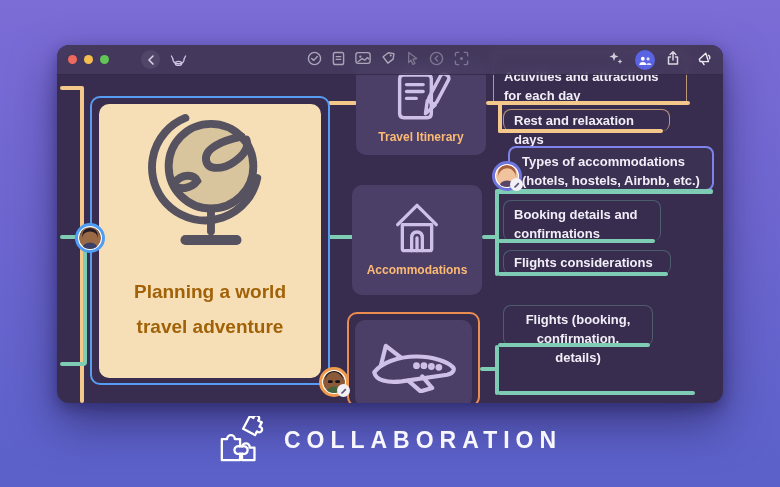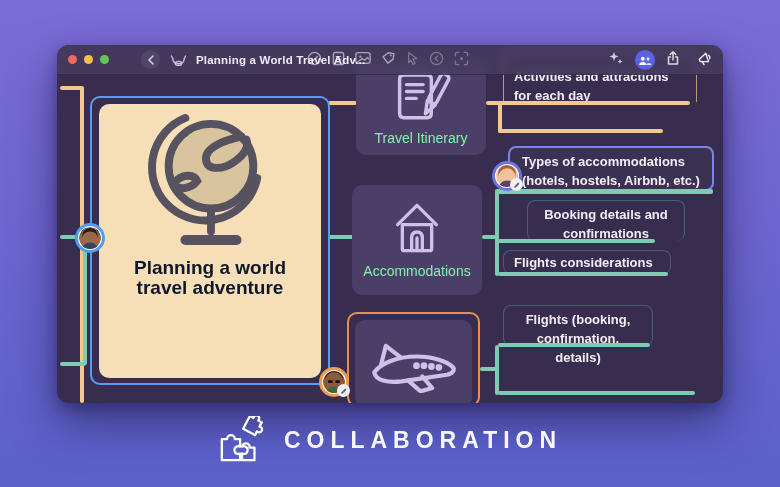--- a/index.html
+++ b/index.html
@@ -37,26 +37,26 @@
   .hline,.vline { position:absolute; border-radius:2px; }
   .hline { height:3.5px; } .vline { width:3.5px; }
   .yellow { background:#f4c78b; } .teal { background:#7fccb4; }
 
   .sel { position:absolute; border-radius:10px; }
   .sel.blue  { border:2.5px solid #579cf3; }
   .sel.orange{ border:2.5px solid #eb8c51; }
 
   .central-node { position:absolute; left:42px; top:59px; width:222px; height:274px;
     background:#f6deb6; border-radius:10px; display:flex; flex-direction:column; align-items:center; }
-  .central-title { margin-top:4px; width:205px; text-align:center;
-    font-size:19px; line-height:20px; font-weight:700; color:#0f172a; }
+  .central-title { margin-top:20px; width:205px; text-align:center;
+    font-size:19px; line-height:35px; font-weight:700; color:#a16207; }
 
   .topic-node { position:absolute; background:#4b3f68; border-radius:10px;
     display:flex; flex-direction:column; align-items:center; justify-content:flex-start; }
-  .topic-label { font-size:14px; font-weight:400; color:#86efac; }
+  .topic-label { font-size:12px; font-weight:700; color:#fdba74; }
 
   .child-box { position:absolute; border-radius:8px; padding:4px 10px;
     font-size:13px; line-height:19px; font-weight:700; color:#f2eef8; }
   .b-yellow { border:1.5px solid rgba(244,199,139,.7); }
   .b-teal   { border:1px solid rgba(127,204,180,.3); }
   .b-purple { border:2px solid #7d83ea; background:rgba(255,255,255,.02); }
   .uline { position:absolute; height:4px; border-radius:2px; }
 
   .avatar { position:absolute; width:30px; height:30px; border-radius:50%;
     background:#fff; display:flex; align-items:center; justify-content:center; z-index:20; }
@@ -123,23 +123,24 @@
               <rect x="59" y="6" width="13" height="46" rx="5"></rect>
               <path d="M59,52 L65.5,70 L72,52"></path>
             </g>
           </g>
         </svg>
         <div class="topic-label" style="margin-top:4px;">Travel Itinerary</div>
       </div>
       <div class="hline yellow" style="left:429px; top:56px; width:14px;"></div>
       <div class="vline yellow" style="left:441px; top:56px; height:32px;"></div>
 
-      <div class="child-box b-yellow" style="left:446px; top:6px; width:194px; height:51px; padding-top:15px; border-bottom:none; border-radius:8px 8px 0 0;">Activities and attractions for each day</div>
+      <div class="child-box b-yellow" style="left:436px; top:6px; width:194px; height:51px; padding-top:15px; border-bottom:none; border-radius:8px 8px 0 0;">Activities and attractions for each day</div>
       <div class="uline yellow" style="left:441px; top:56px; width:192px;"></div>
 
+      <div class="child-box b-yellow" style="left:446px; top:64px; width:167px; height:22px; padding-top:1px; border-bottom:none;">Rest and relaxation days</div>
       <div class="uline yellow" style="left:441px; top:84px; width:165px;"></div>
 
       <div class="topic-node" style="left:295px; top:140px; width:130px; height:110px;">
         <svg width="60" height="62" viewBox="0 0 90 92" style="margin-top:10px;">
           <g fill="none" stroke="#cfc0e8" stroke-width="5" stroke-linecap="round" stroke-linejoin="round">
             <path d="M16,44 L45,15 L74,44"></path>
             <path d="M23,44 h44 v36 q0,3 -3,3 h-38 q-3,0 -3,-3 Z"></path>
             <path d="M37,83 V64 q0,-9 8,-9 q8,0 8,9 v19"></path>
             <line x1="45" y1="64" x2="45" y2="83"></line>
           </g>
@@ -157,21 +158,21 @@
           <path d="M2,11 a8,8 0 0 1 16,0 v-4 a8,7 0 0 0 -16,0 Z" fill="#a85f3f"></path>
           <path d="M3,20 a7,6 0 0 1 14,0 Z" fill="#5a4666"></path>
         </svg>
         <span class="badge">
           <svg width="8" height="8" viewBox="0 0 10 10">
               <path d="M1.5,8.5 L2,6.5 L6.5,2 L8,3.5 L3.5,8 Z" fill="#5a5470"></path>
             </svg>
         </span>
       </div>
 
-      <div class="child-box b-teal" style="left:470px; top:155px; width:158px; height:41px; border-bottom:none;text-align:center;">Booking details and confirmations</div>
+      <div class="child-box b-teal" style="left:446px; top:155px; width:158px; height:41px; border-bottom:none;">Booking details and confirmations</div>
       <div class="uline teal" style="left:441px; top:194px; width:157px;"></div>
 
       <div class="child-box b-teal" style="left:446px; top:205px; width:168px; height:24px; padding-top:2px; border-bottom:none;">Flights considerations</div>
       <div class="uline teal" style="left:441px; top:227px; width:170px;"></div>
 
       <div class="sel orange" style="left:290px; top:267px; width:133px; height:95px;"></div>
       <div class="topic-node" style="left:298px; top:275px; width:117px; height:87px; justify-content:center;">
         <svg width="92" height="58" viewBox="0 0 110 70">
           <g fill="none" stroke="#cfc0e8" stroke-width="5" stroke-linecap="round" stroke-linejoin="round">
             <path d="M7,45 C15,34 35,26 58,26 C78,26 95,32 101,38 C105,41 103,46 95,48 L40,56 C23,58 9,55 7,45 Z"></path>
@@ -220,21 +221,20 @@
       </div>
       <div class="applogo">
         <svg width="17" height="15" viewBox="0 0 24 20">
           <g fill="none" stroke="#cfc5e2" stroke-width="1.8" stroke-linecap="round">
             <path d="M12,16 C7,16 4,13 4,9 M12,16 C17,16 20,13 20,9"></path>
             <path d="M4,9 L2,5 M20,9 L22,5"></path>
             <ellipse cx="12" cy="15.5" rx="4.5" ry="2.8"></ellipse>
           </g>
         </svg>
       </div>
-      <div class="wtitle">Planning a World Travel Adv...</div>
 
       <div class="mid-icons">
         <span><svg width="15" height="15" viewBox="0 0 16 16">
               <circle cx="8" cy="8" r="6.5" fill="none" stroke="#fff" stroke-width="1.5"></circle>
               <path d="M5,8 L7.2,10 L11,5.8" fill="none" stroke="#fff" stroke-width="1.5" stroke-linecap="round" stroke-linejoin="round"></path>
             </svg></span>
         <span><svg width="13" height="15" viewBox="0 0 14 16">
               <rect x="1.5" y="1.5" width="11" height="13" rx="2" fill="none" stroke="#fff" stroke-width="1.5"></rect>
               <path d="M4.5,6 h5 M4.5,9 h5" stroke="#fff" stroke-width="1.3" stroke-linecap="round"></path>
             </svg></span>

